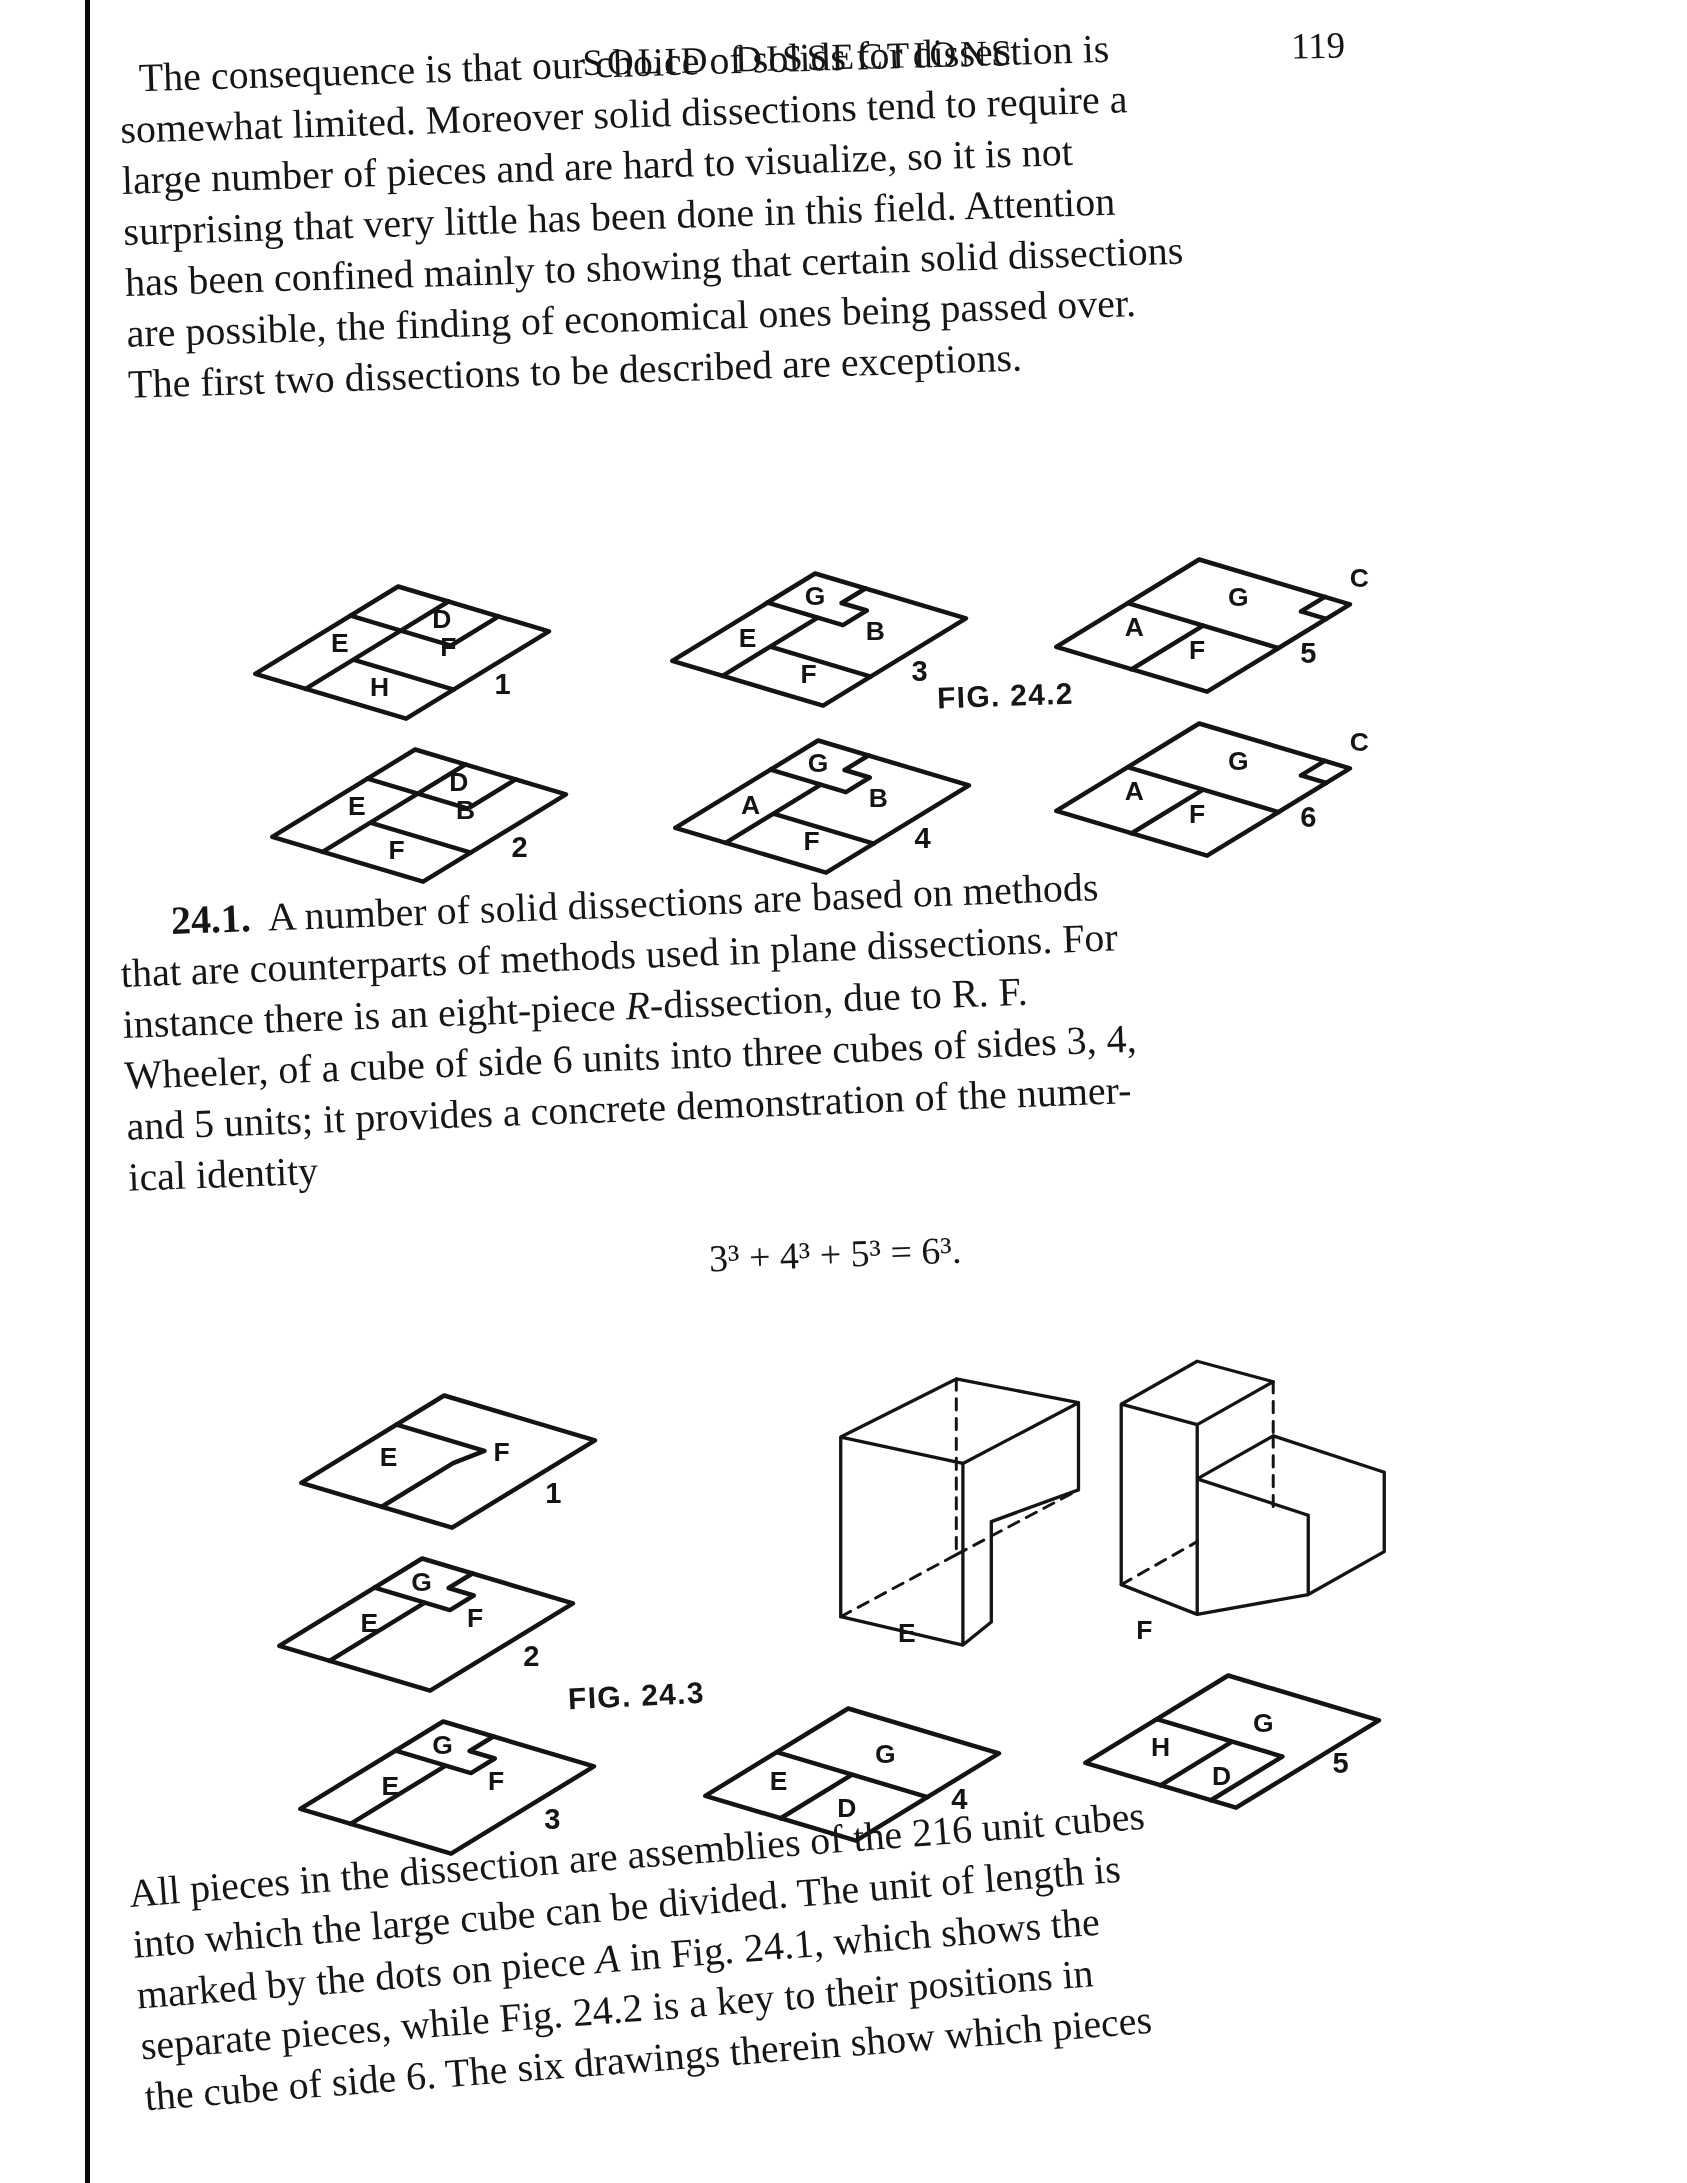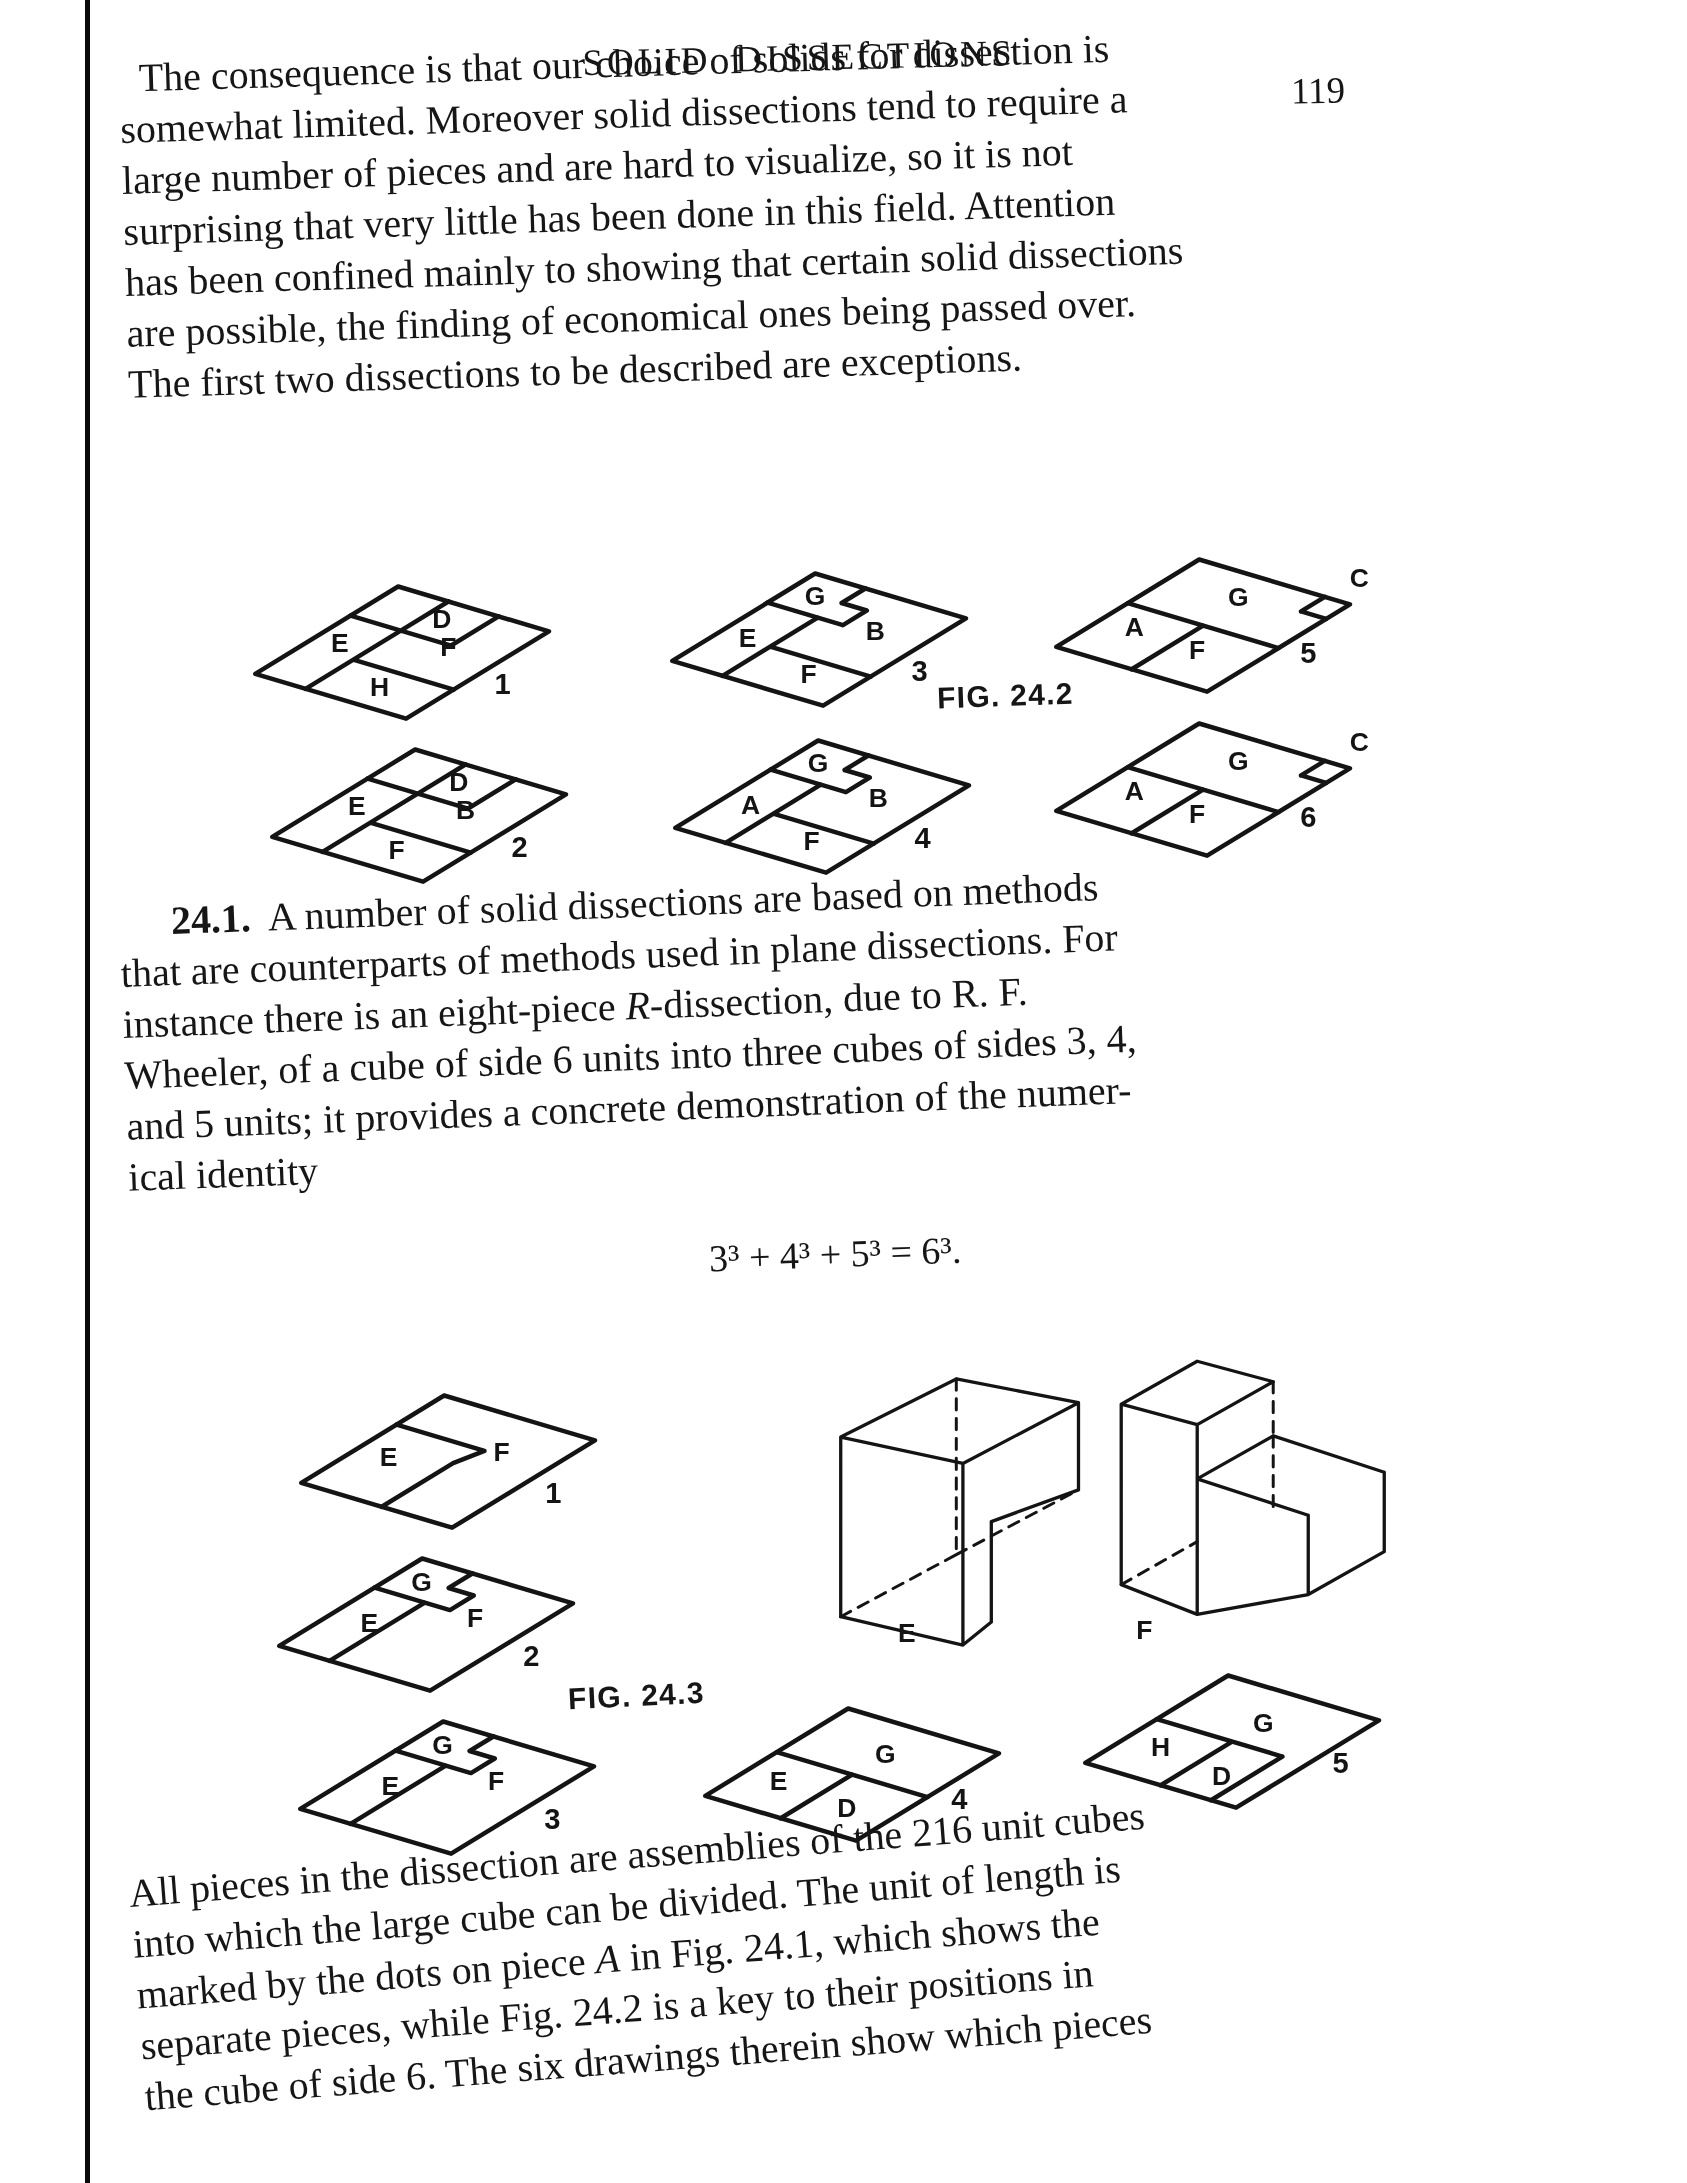--- a/index.html
+++ b/index.html
@@ -5,21 +5,21 @@
   html,body{margin:0;padding:0;background:#e8e8e8;}
   .page{
     position:relative;width:1687px;height:2183px;background:#ffffff;
     font-family:"Liberation Serif",serif;color:#161616;overflow:hidden;
   }
   .rule{position:absolute;left:85px;top:0;width:4.6px;height:2183px;background:#0a0a0a;}
   .hdr-title{
     position:absolute;left:582px;top:41px;font-size:37px;letter-spacing:4px;
     word-spacing:10.6px;transform:rotate(-1.3deg);transform-origin:0 0;white-space:nowrap;
   }
-  .hdr-pageno{position:absolute;left:1291px;top:24px;font-size:37px;transform:rotate(-1deg);margin-top:45px;}
+  .hdr-pageno{position:absolute;left:1291px;top:24px;font-size:37px;transform:rotate(-1deg);}
   .para{position:absolute;font-size:40px;line-height:51px;white-space:nowrap;}
   .para .line{white-space:nowrap;}
   .p1{left:118px;top:53px;transform:rotate(-1.75deg);transform-origin:0 0;}
   .p1 .line:first-child{padding-left:20px;}
   .s241{left:118px;top:897px;transform:rotate(-2.1deg);transform-origin:0 0;}
   .s241 .line:first-child{padding-left:52px;}
   .bold-num{font-weight:bold;padding-right:17px;}
   .it{font-style:italic;}
   .eq{position:absolute;left:709px;top:1232px;font-size:38px;transform:rotate(-2deg);white-space:nowrap;}
   .p2{left:127px;top:1868px;transform:rotate(-4.4deg);transform-origin:0 0;}

